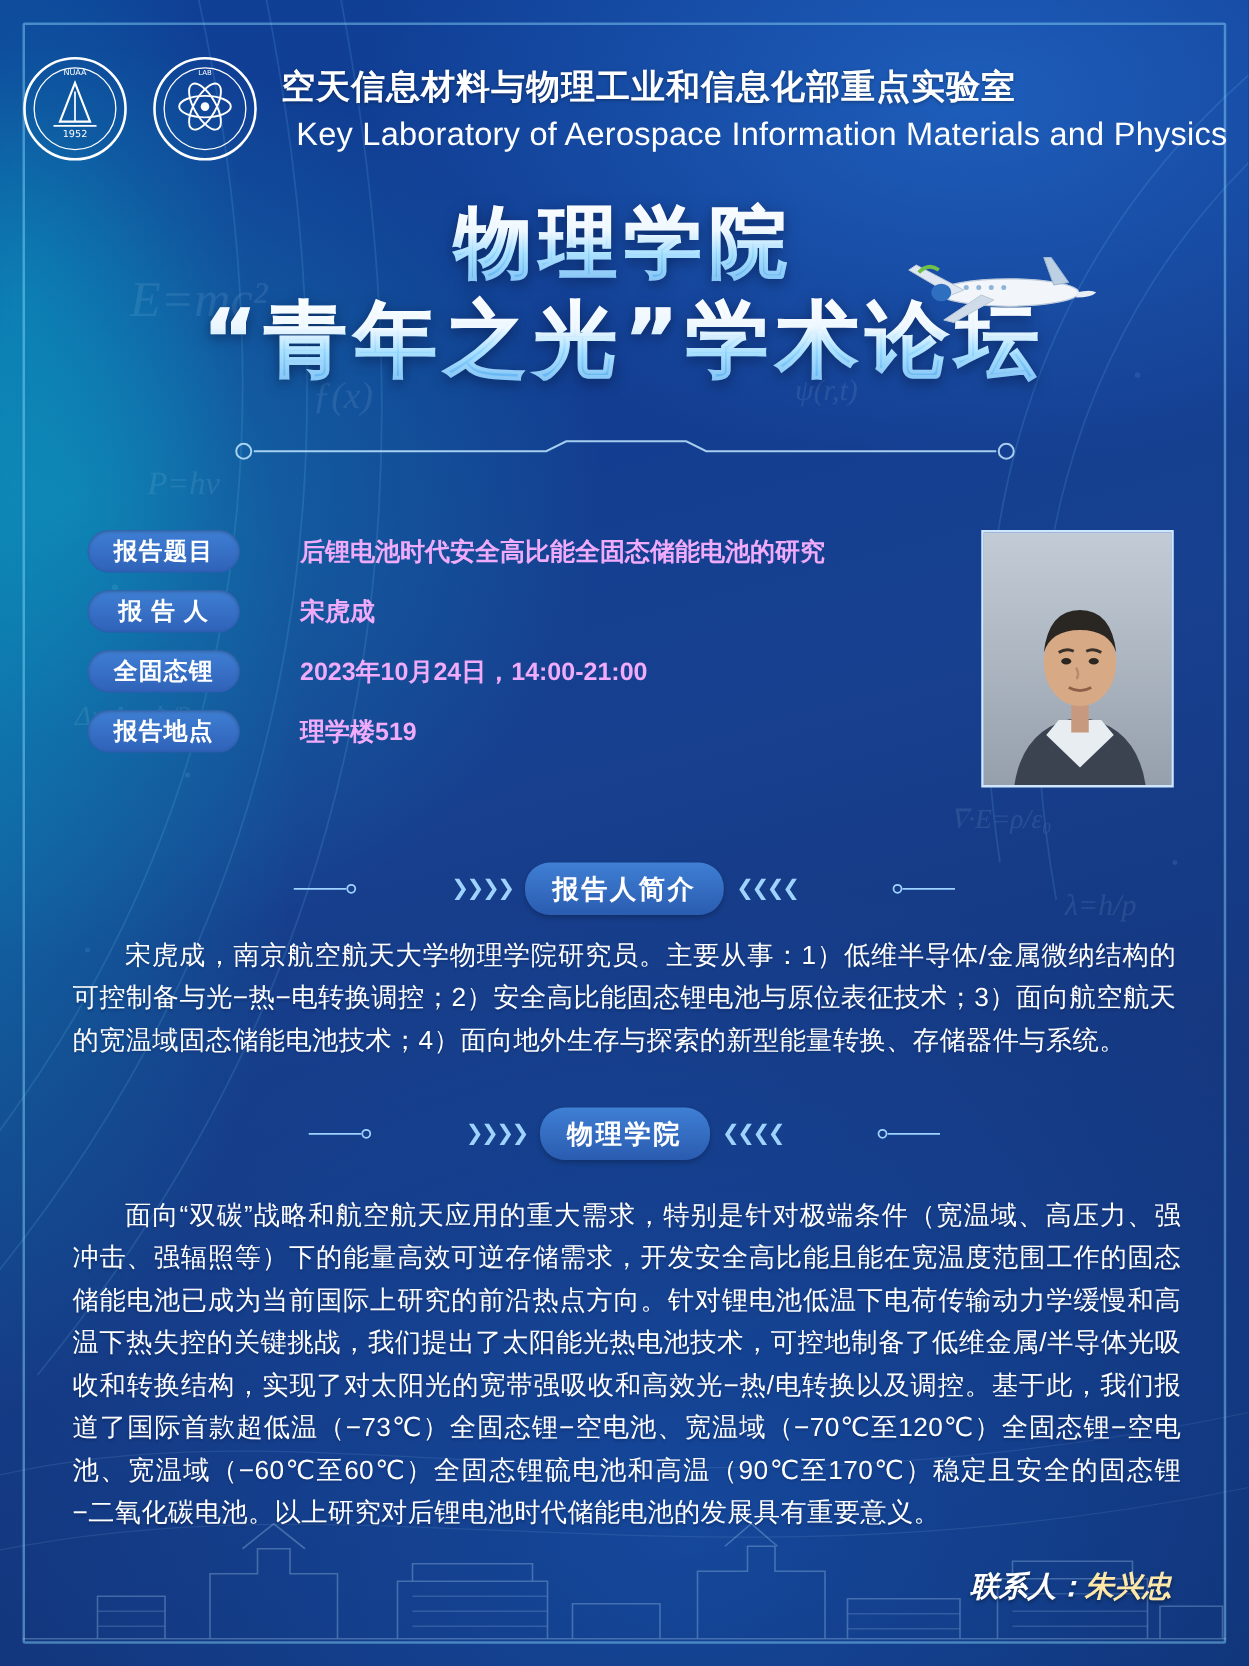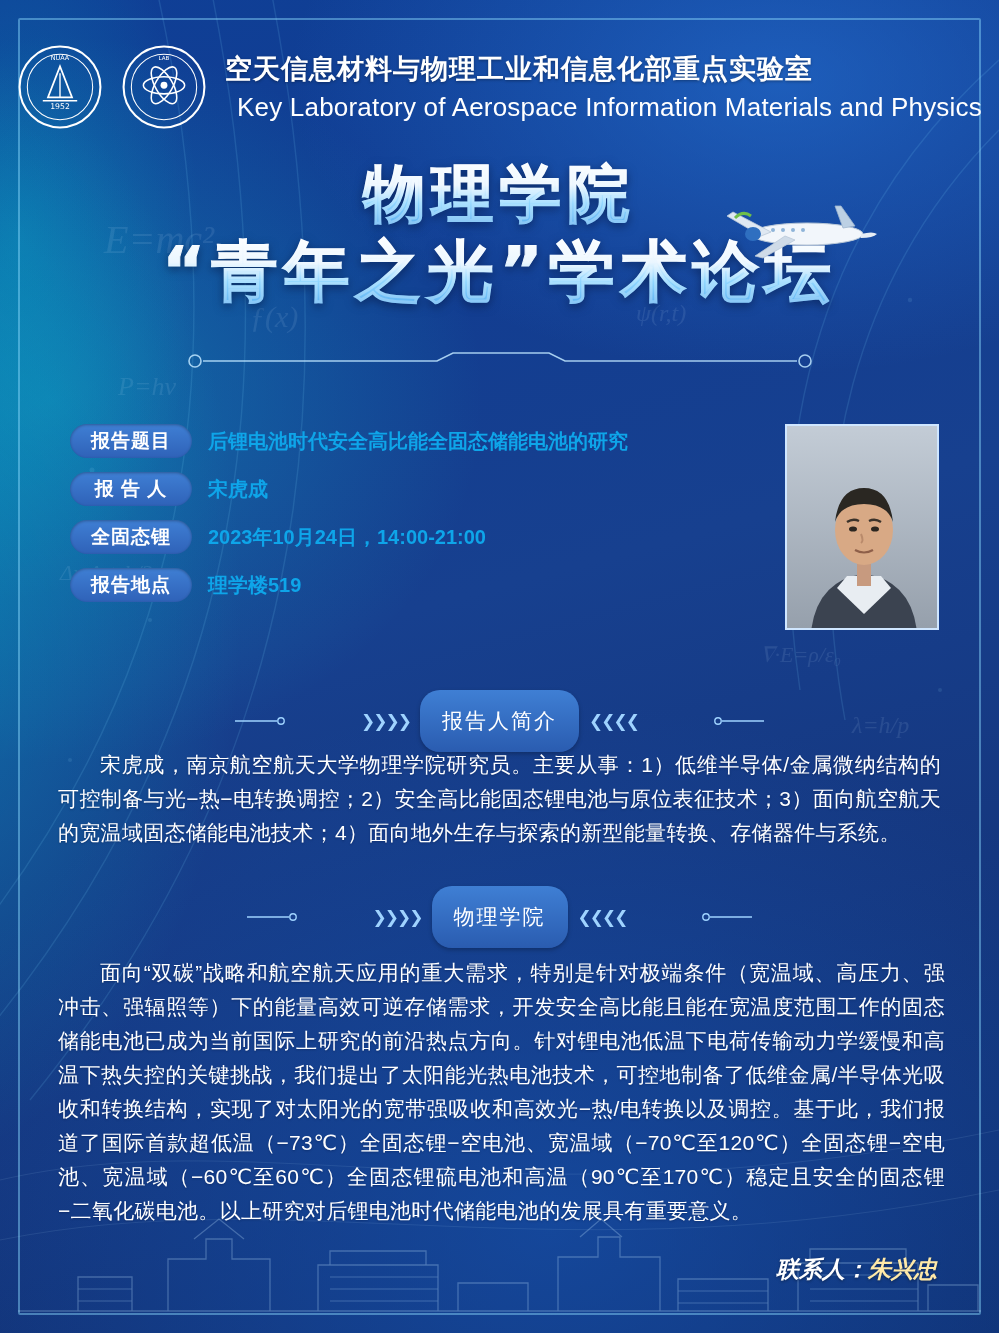--- a/index.html
+++ b/index.html
@@ -88,55 +88,55 @@
 
   .divider {
     position: absolute; top: 350px; left: 185px; right: 185px; height: 22px;
   }
 
   
   .info {
     position: absolute; left: 70px; top: 424px; width: 660px;
   }
   .info-row {
-    display: flex; align-items: center; margin-bottom: 14px;
+    display: flex; align-items: center; margin-bottom: 14px; gap: 32px;
   }
   .tag {
     width: 122px; height: 34px; flex: 0 0 auto;
     background: linear-gradient(180deg, #3f7fd4 0%, #2f62b8 100%);
     border-radius: 17px;
     color: #fff; font-size: 19px; font-weight: bold;
     display: flex; align-items: center; justify-content: center;
     letter-spacing: 1px;
     box-shadow: 0 1px 3px rgba(0,0,0,.3) inset;
   }
   .val {
-    margin-left: 16px; color: #0ea5e9; font-size: 20px; font-weight: bold;
+    margin-left: 16px; color: #f0abfc; font-size: 20px; font-weight: bold;
     white-space: nowrap;
   }
 
   .portrait {
     position: absolute; right: 60px; top: 424px;
     width: 154px; height: 206px;
     border: 2px solid #cfe6ff;
     background: linear-gradient(180deg, #b9c3cc 0%, #9aa6b2 100%);
     overflow: hidden;
   }
 
   
   .section-head {
     position: absolute; left: 0; right: 0;
     display: flex; align-items: center; justify-content: center;
     gap: 10px;
   }
   .sh-pill {
     background: linear-gradient(180deg, #3f7fd4 0%, #2a5cb0 100%);
     border-radius: 20px;
-    padding: 17px 22px;
-    color: #fff; font-size: 21px; font-weight: normal; letter-spacing: 2px;
+    padding: 7px 22px;
+    color: #fff; font-size: 21px; font-weight: bold; letter-spacing: 2px;
     box-shadow: 0 2px 4px rgba(0,0,0,.25);
   }
   .chev { color: #9fd3ff; font-size: 17px; letter-spacing: -2px; }
   .sh-line { width: 118px; height: 10px; }
 
   
   .para {
     position: absolute;
     color: #ffffff;
     font-size: 21px;

